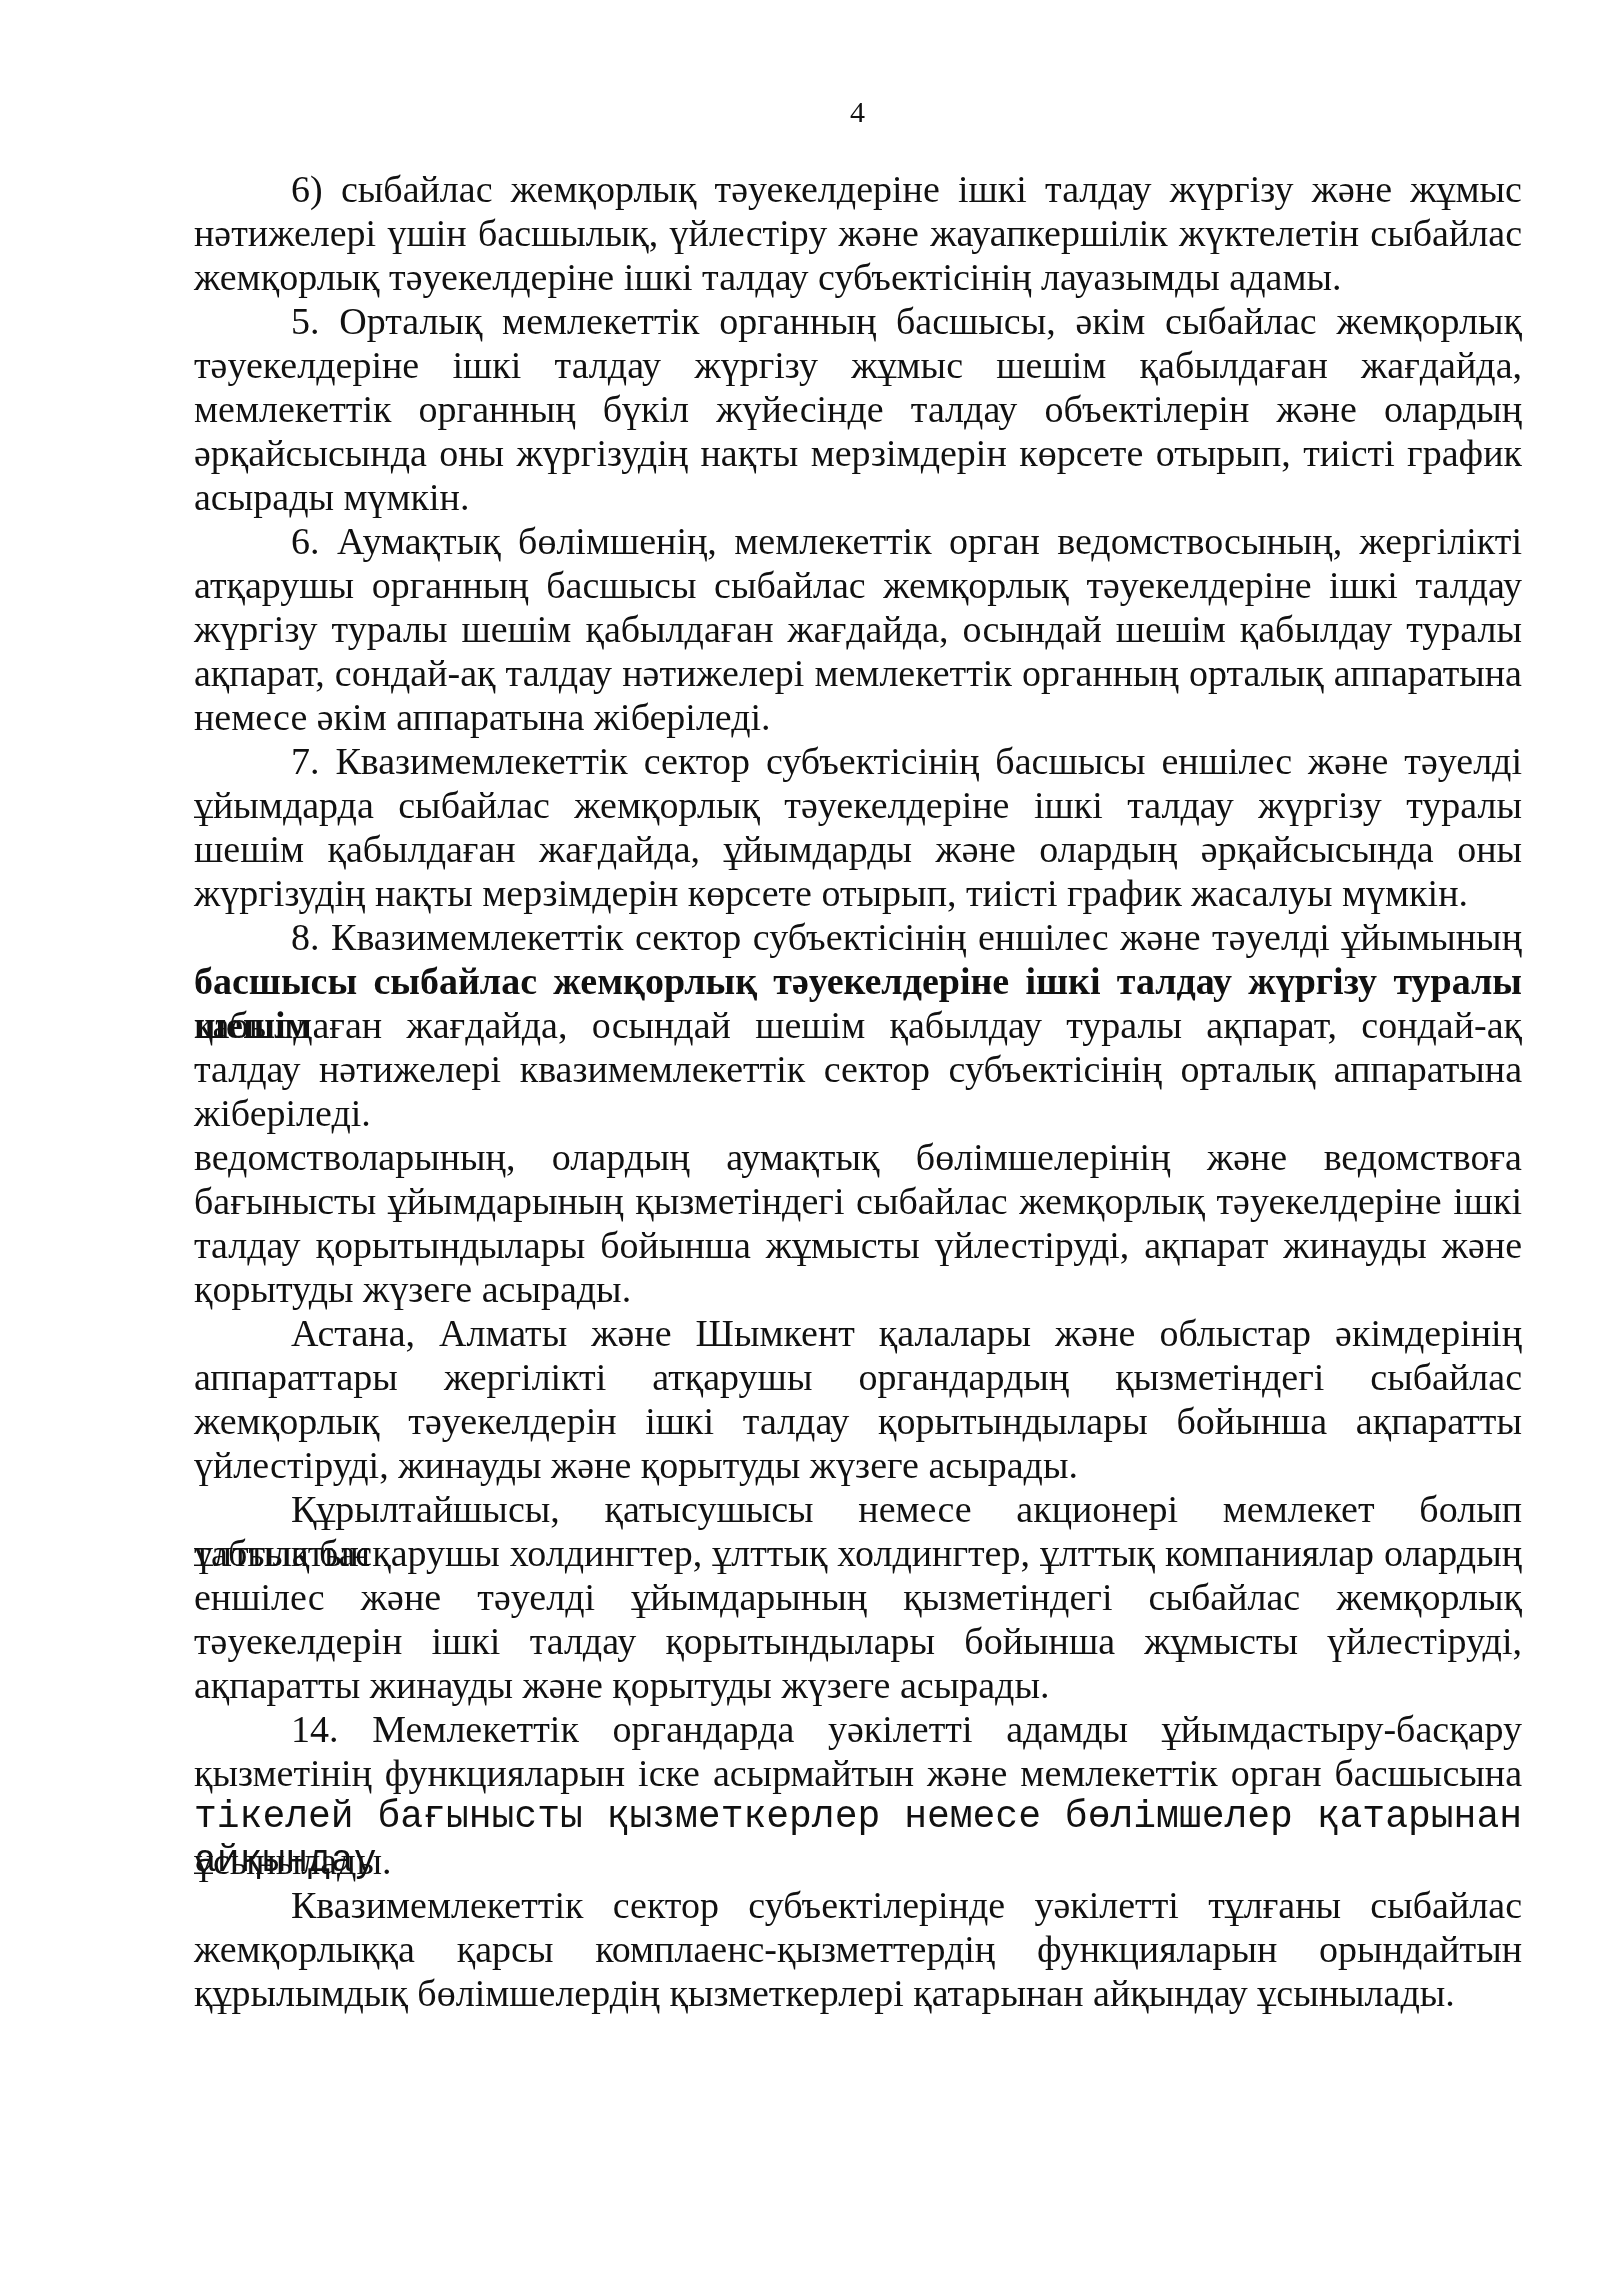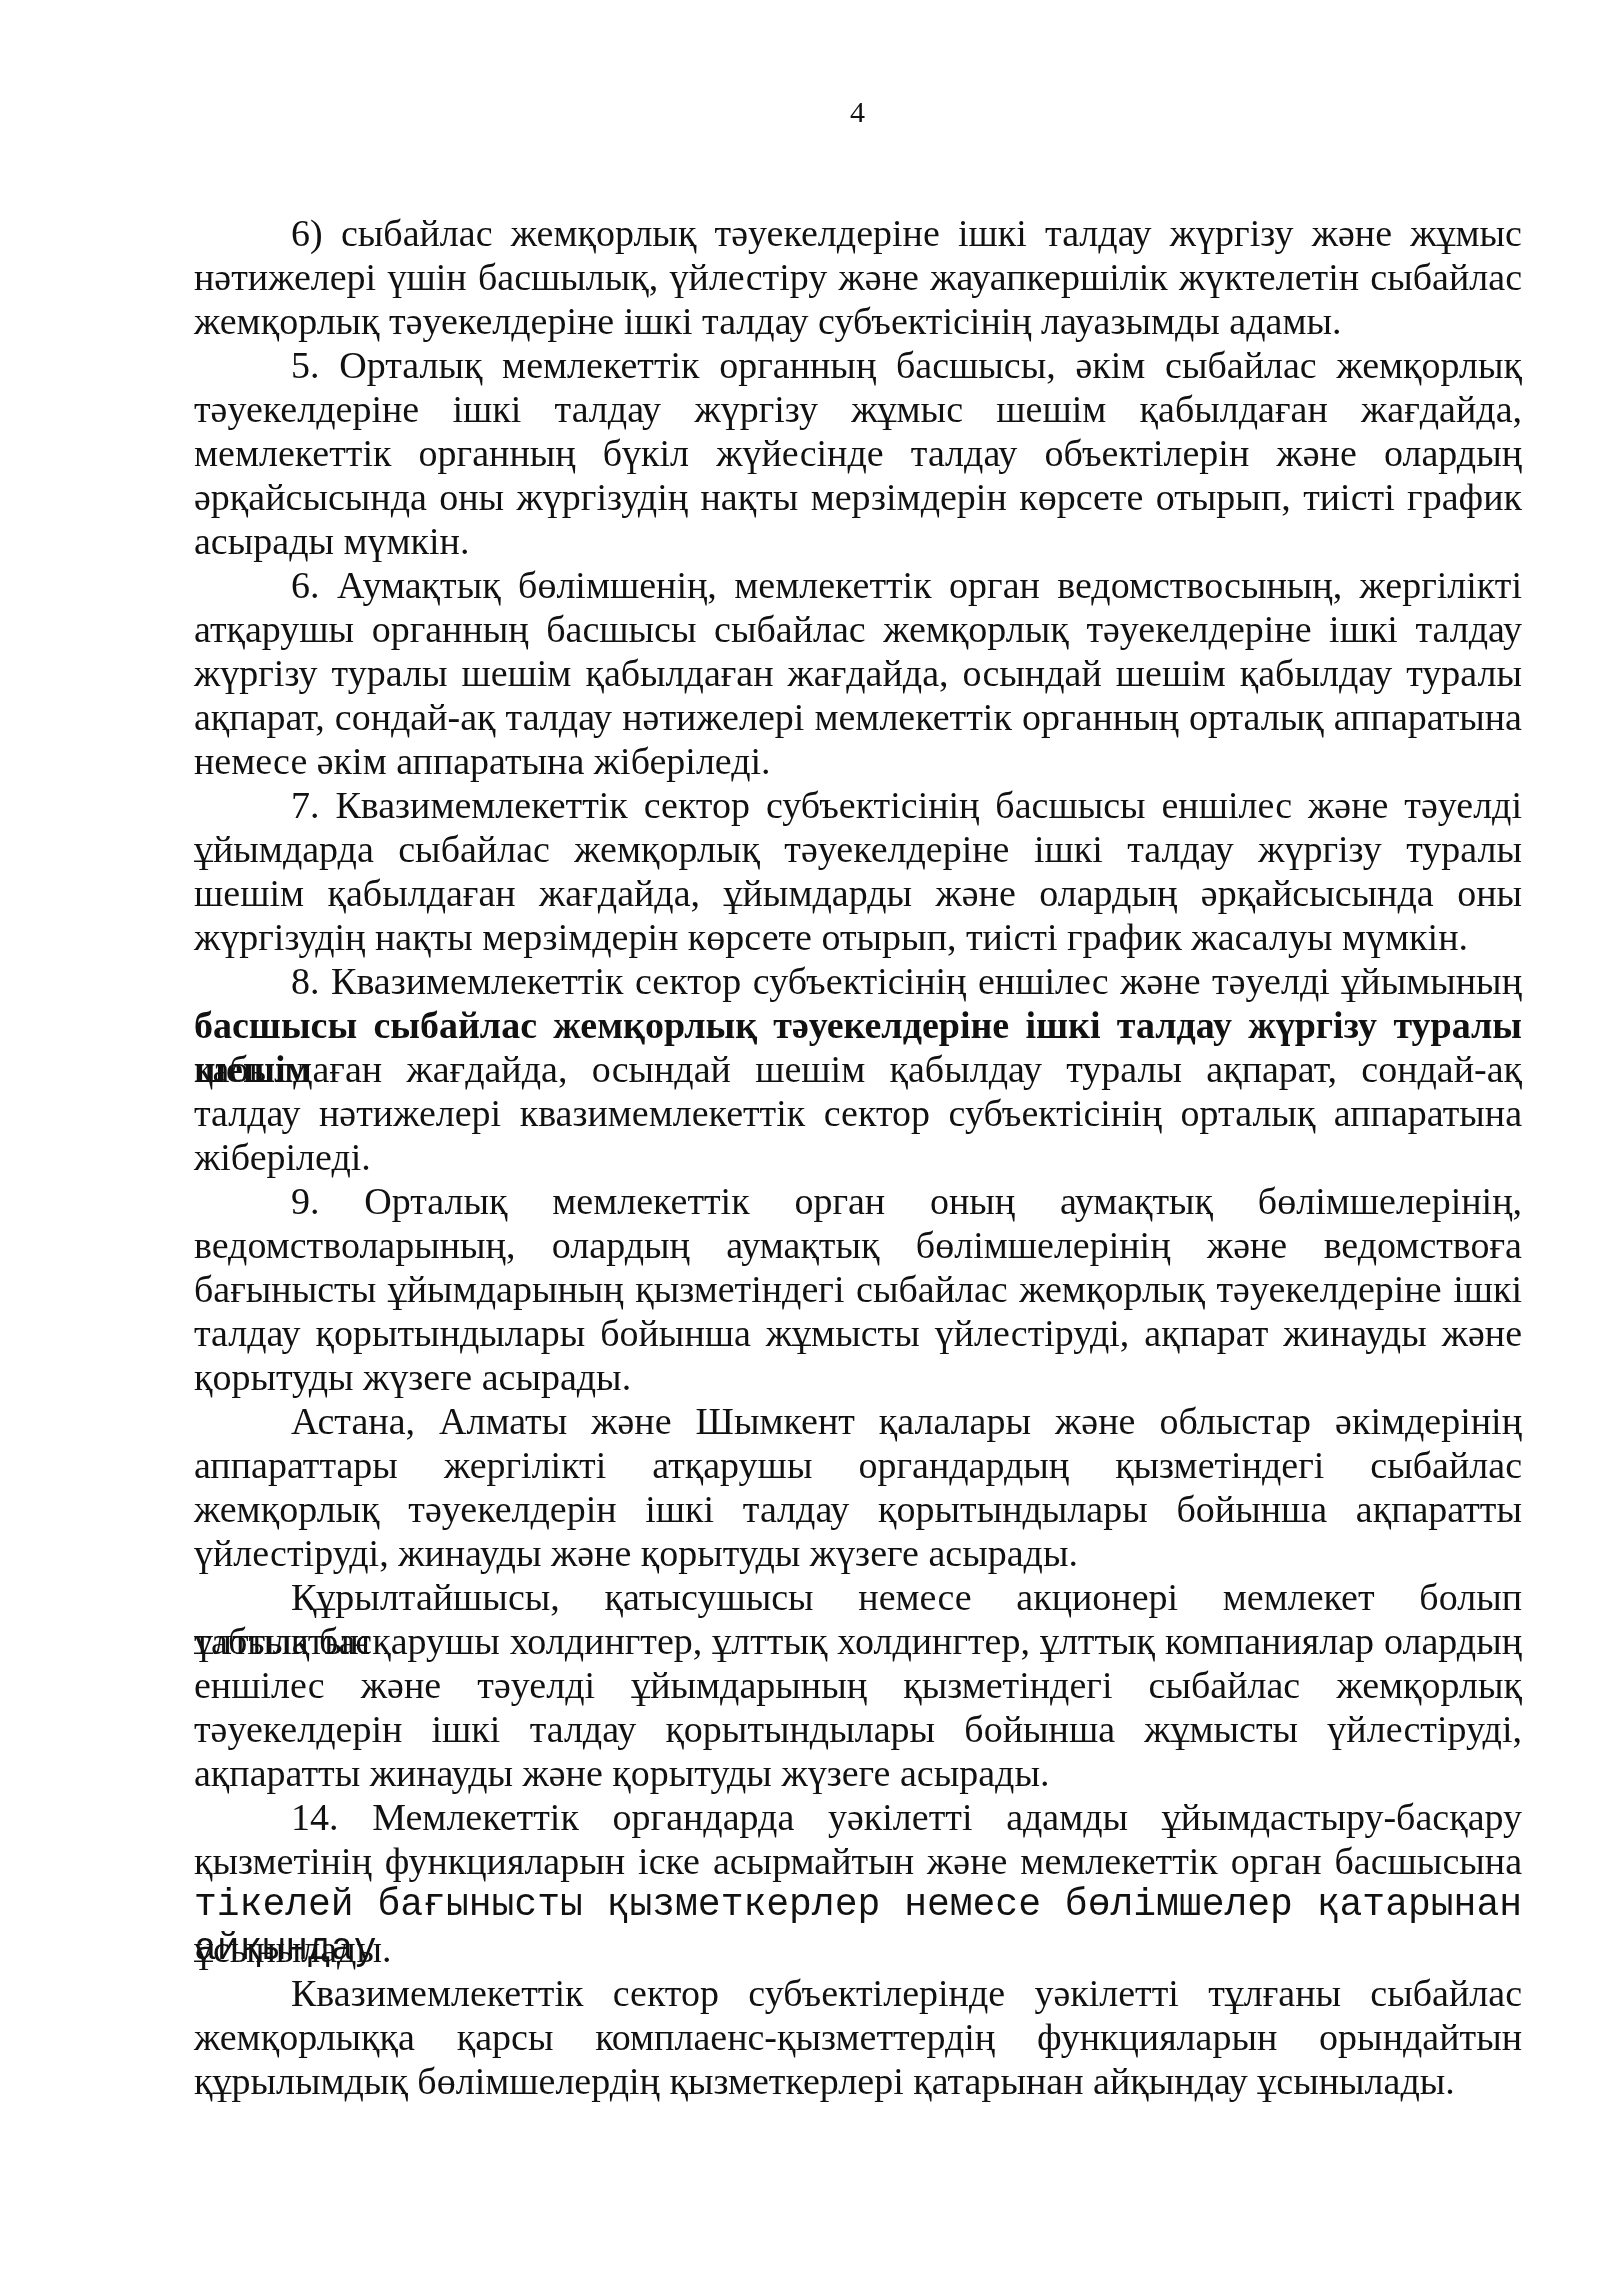--- a/index.html
+++ b/index.html
@@ -5,21 +5,21 @@
   html, body { margin: 0; padding: 0; background: #ffffff; }
   body { width: 1621px; height: 2293px; position: relative; overflow: hidden; }
   .page { position: absolute; left: 0; top: 0; width: 1621px; height: 2293px; background: #ffffff; }
   .page-number {
     position: absolute; left: 0; width: 1621px; top: 94px;
     text-align: center; padding-left: 94px; box-sizing: border-box;
     font-family: "Liberation Serif", serif; font-size: 30px; line-height: 35px; color: #111;
   }
   .body-text {
     position: absolute; left: 194px; top: 167px; width: 1328px;
-    font-family: "Liberation Serif", serif; font-size: 38px; line-height: 44px; color: #111; margin-top: 44px;
+    font-family: "Liberation Serif", serif; font-size: 38px; line-height: 44px; color: #111;
   }
   .line {
     display: block; height: 44px; white-space: pre; overflow: visible;
     text-align: justify; text-align-last: justify;
   }
   .line.first { text-indent: 97px; }
   .line.last { text-align: left; text-align-last: left; }
 </style>
 </head>
 <body>
@@ -53,21 +53,20 @@
         <span class="line last">жүргізудің нақты мерзімдерін көрсете отырып, тиісті график жасалуы мүмкін.</span>
       </div>
       <div class="paragraph">
         <span class="line first" style="white-space: normal; word-spacing: 0px;">8. Квазимемлекеттік сектор субъектісінің еншілес және тәуелді ұйымының</span>
         <span class="line" style="white-space: normal; word-spacing: 0px; font-weight: bold;">басшысы сыбайлас жемқорлық тәуекелдеріне ішкі талдау жүргізу туралы шешім</span>
         <span class="line" style="white-space: normal; word-spacing: 0px;">қабылдаған жағдайда, осындай шешім қабылдау туралы ақпарат, сондай-ақ</span>
         <span class="line" style="white-space: normal; word-spacing: 0px;">талдау нәтижелері квазимемлекеттік сектор субъектісінің орталық аппаратына</span>
         <span class="line last">жіберіледі.</span>
       </div>
       <div class="paragraph">
-        <span class="line first" style="white-space: normal; word-spacing: 0px;">9. Орталық мемлекеттік орган оның аумақтық бөлімшелерінің,</span>
         <span class="line" style="white-space: normal; word-spacing: 0px;">ведомстволарының, олардың аумақтық бөлімшелерінің және ведомствоға</span>
         <span class="line" style="white-space: normal; word-spacing: 0px;">бағынысты ұйымдарының қызметіндегі сыбайлас жемқорлық тәуекелдеріне ішкі</span>
         <span class="line" style="white-space: normal; word-spacing: 0px;">талдау қорытындылары бойынша жұмысты үйлестіруді, ақпарат жинауды және</span>
         <span class="line last">қорытуды жүзеге асырады.</span>
       </div>
       <div class="paragraph">
         <span class="line first" style="white-space: normal; word-spacing: 0px;">Астана, Алматы және Шымкент қалалары және облыстар әкімдерінің</span>
         <span class="line" style="white-space: normal; word-spacing: 0px;">аппараттары  жергілікті атқарушы органдардың қызметіндегі сыбайлас</span>
         <span class="line" style="white-space: normal; word-spacing: 0px;">жемқорлық тәуекелдерін ішкі талдау қорытындылары бойынша ақпаратты</span>
         <span class="line last">үйлестіруді, жинауды және қорытуды жүзеге асырады.</span>

